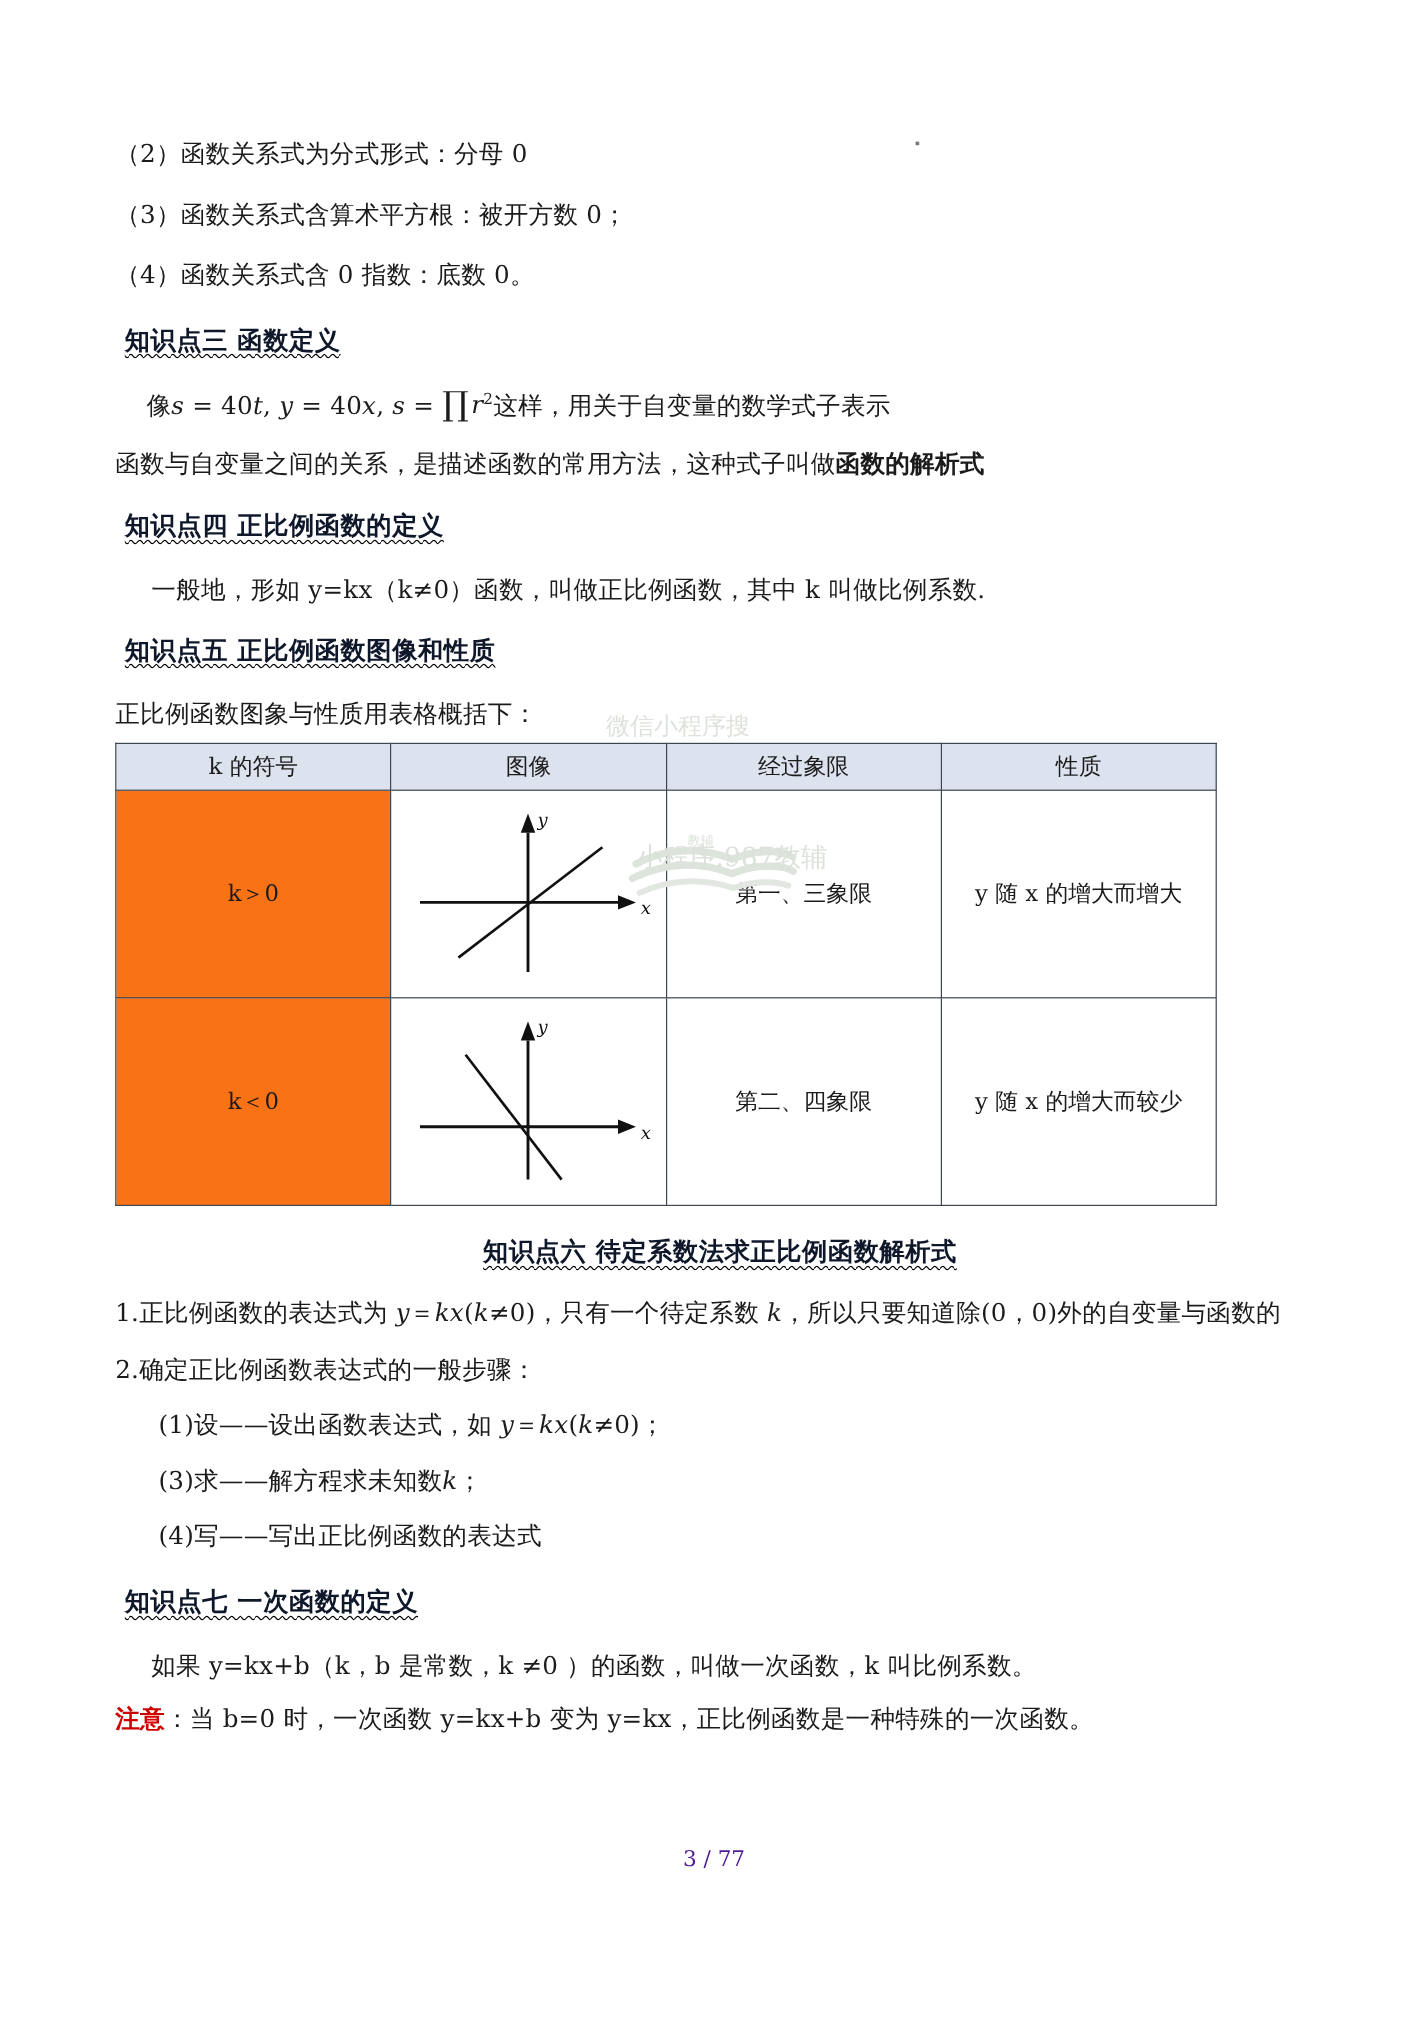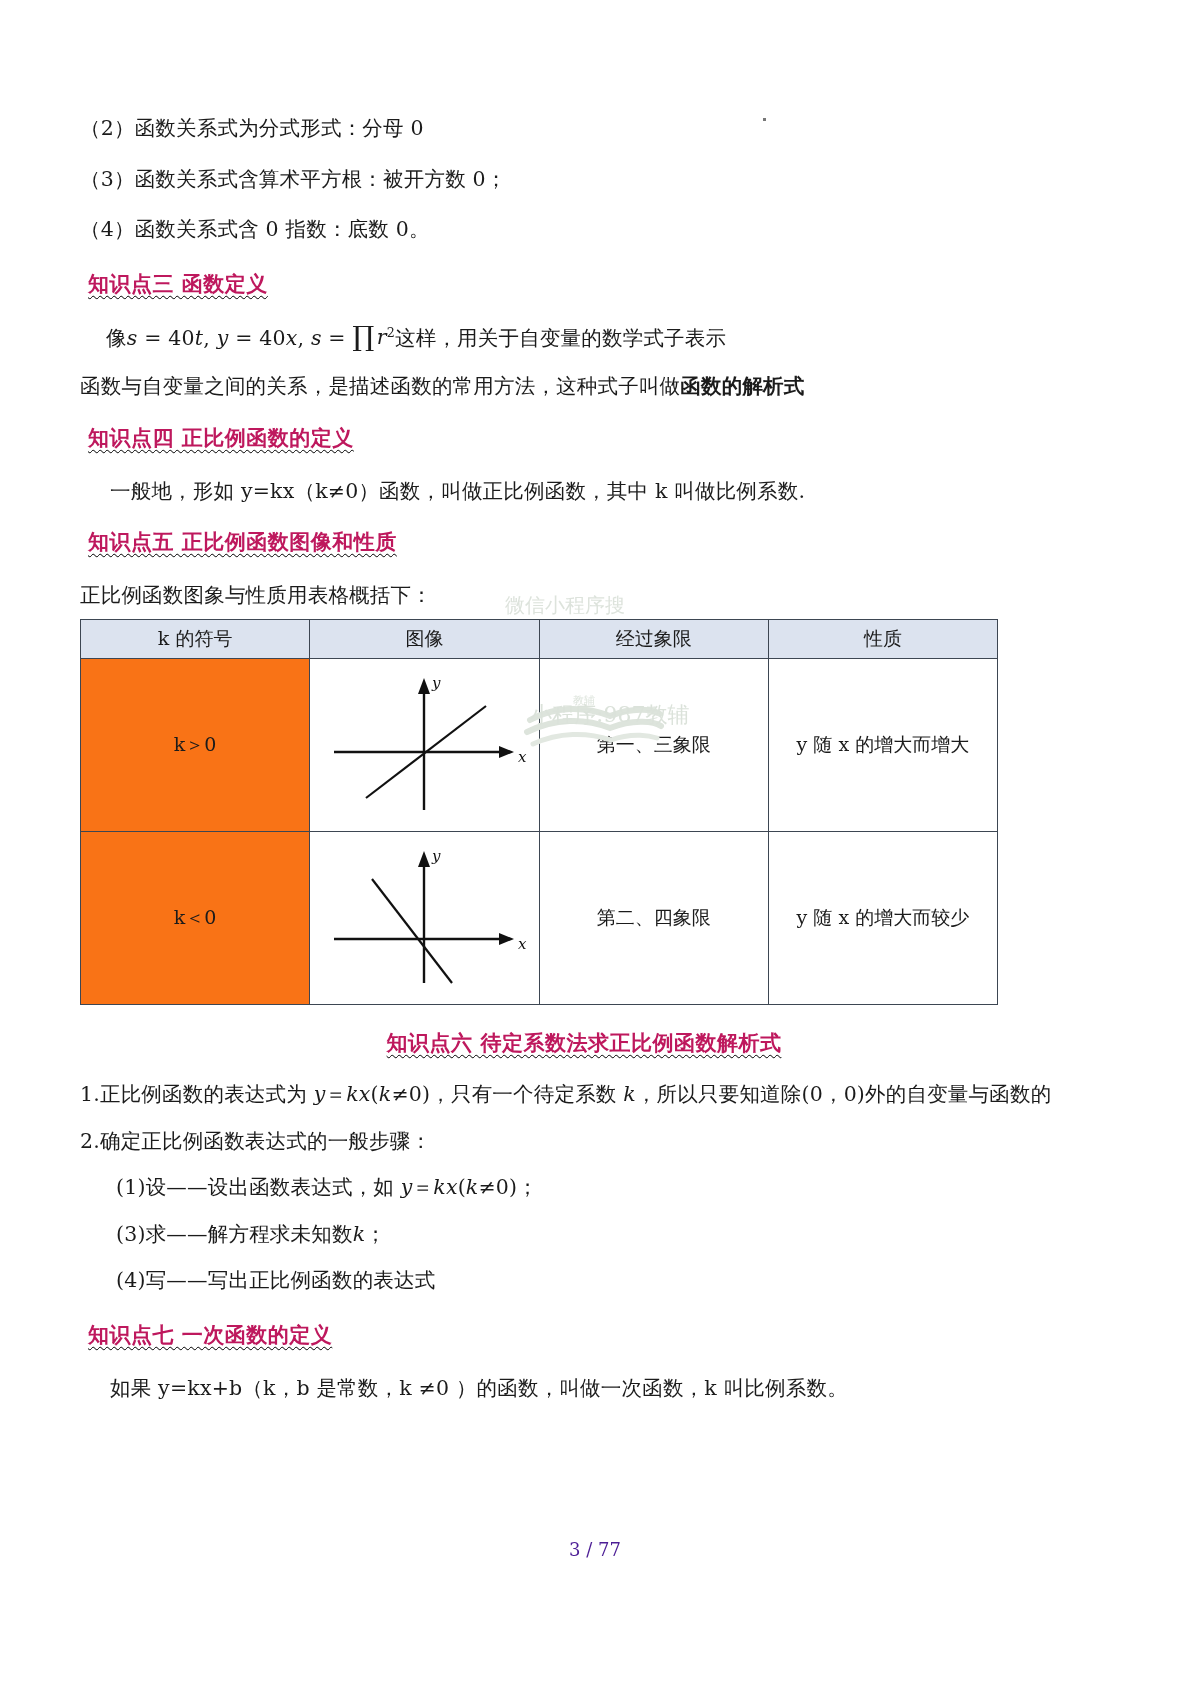--- a/index.html
+++ b/index.html
@@ -18,41 +18,41 @@
   .page {
     position: absolute;
     left: 0; top: 0;
     width: 1190px;
     height: 1683px;
     padding: 0;
     box-sizing: border-box;
   }
   .content {
     position: absolute;
-    left: 80px;
+    left: 96px;
     top: 118px;
     width: 1000px;
   }
 
   
   .line {
     font-size: 20.5px;
     line-height: 1.0;
     color: #1b1b1b;
     letter-spacing: 0.2px;
     white-space: nowrap;
   }
 
   .bullet-row { margin-bottom: 30px; }
 
   
   .kp-heading {
     font-weight: bold;
     font-size: 21px;
-    color: #be185d;
+    color: #0f172a;
     display: inline-block;
     padding-bottom: 3px;
     text-decoration: underline wavy #000 1px;
     text-underline-offset: 4px;
     letter-spacing: 0.5px;
     white-space: nowrap;
   }
   .kp-wrap { margin-left: 8px; }
 
   
@@ -237,20 +237,23 @@
     <div class="line" style="margin-top:26px; margin-left:36px;">
       <span>(4)写——写出正比例函数的表达式</span>
     </div>
 
     <div class="kp-wrap" style="margin-top:30px;">
       <span class="kp-heading">知识点七  一次函数的定义</span>
     </div>
 
     <div class="line" style="margin-top:26px; margin-left:30px;">如果  y=kx+b（k，b 是常数，k ≠0 ）的函数，叫做一次函数，k 叫比例系数。</div>
 
+    <div class="line" style="margin-top:24px;">
+      <span class="red-note">注意</span><span>：当 b=0 时，一次函数 y=kx+b  变为 y=kx，正比例函数是一种特殊的一次函数。</span>
+    </div>
 
   </div>
 
   <div class="wm wm-top">微信小程序搜</div>
 
   <div class="wm wm-logo">
     <svg width="150" height="70" viewBox="0 0 150 70">
       <path d="M15 28 C40 14, 70 14, 95 24 C120 14, 140 18, 145 22" stroke="#dde4dc" stroke-width="6" fill="none" stroke-linecap="round"></path>
       <path d="M12 40 C40 26, 70 26, 95 36 C120 26, 140 30, 146 34" stroke="#dde4dc" stroke-width="6" fill="none" stroke-linecap="round"></path>
       <path d="M18 52 C44 40, 72 40, 96 48 C118 40, 136 44, 142 46" stroke="#e2e8e1" stroke-width="5" fill="none" stroke-linecap="round"></path>

